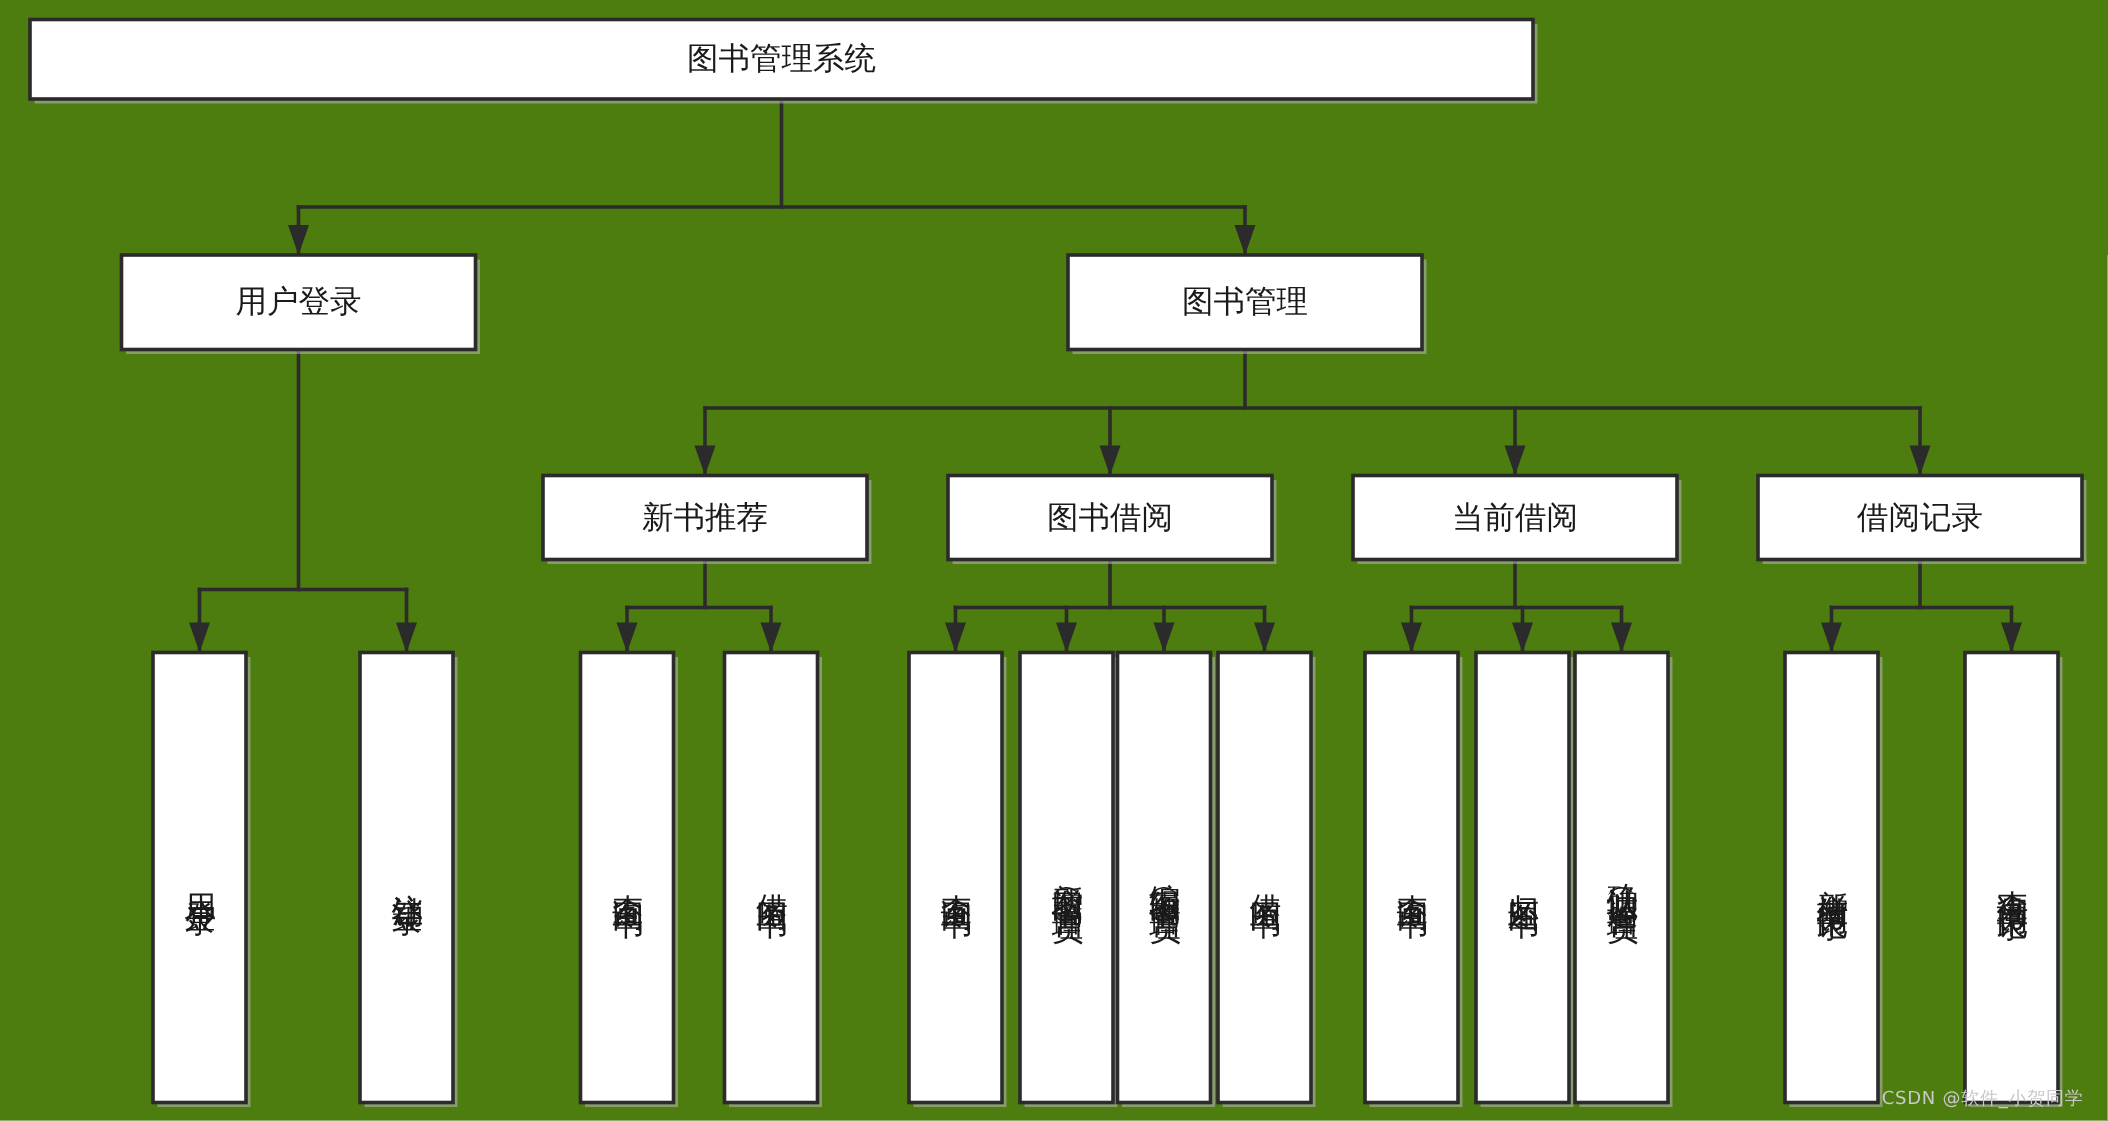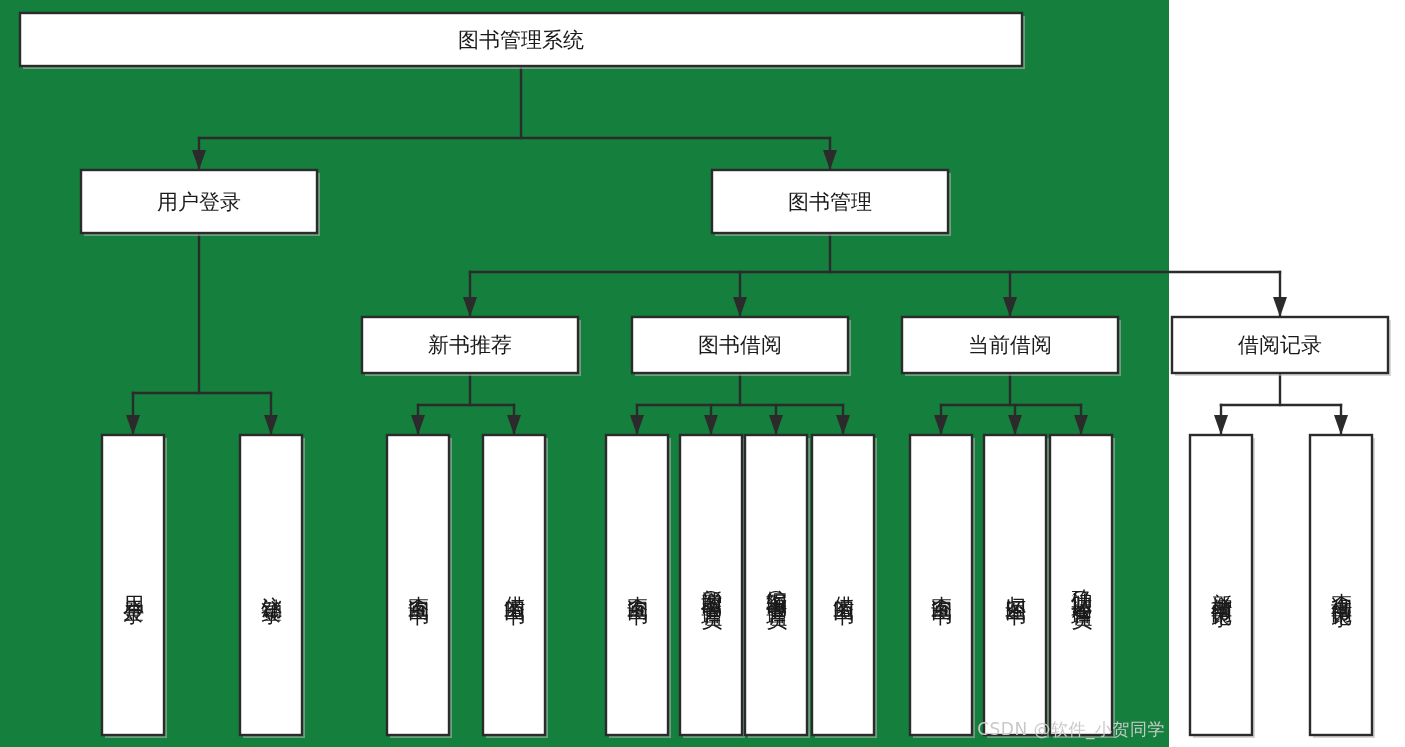--- a/index.html
+++ b/index.html
@@ -8,23 +8,23 @@
     background: #ffffff;
   }
   body {
     width: 1405px;
     height: 747px;
     font-family: "DejaVu Sans", "Liberation Sans", sans-serif;
     overflow: hidden;
   }
   #diagram-root {
     position: relative;
-    width: 1169px;
+    width: 1405px;
     height: 747px;
-    background: #15803d;
+    background: #4d7c0f;
   }
   svg#flow-svg {
     position: absolute;
     left: 0;
     top: 0;
     width: 1405px;
     height: 747px;
     display: block;
   }
   .node-box {
@@ -64,24 +64,24 @@
     color: #1a1a1a;
     letter-spacing: 3px;
     display: flex;
     align-items: center;
     justify-content: center;
     white-space: nowrap;
     pointer-events: none;
   }
   .watermark {
     position: absolute;
-    right: 4px;
+    right: 16px;
     bottom: 6px;
     font-family: "DejaVu Sans", "Liberation Sans", sans-serif;
-    font-size: 17px;
+    font-size: 12px;
     color: #c9c9c9;
     letter-spacing: 0.5px;
     user-select: none;
   }
 </style>
 </head>
 <body>
 
 <div id="diagram-root">
 

